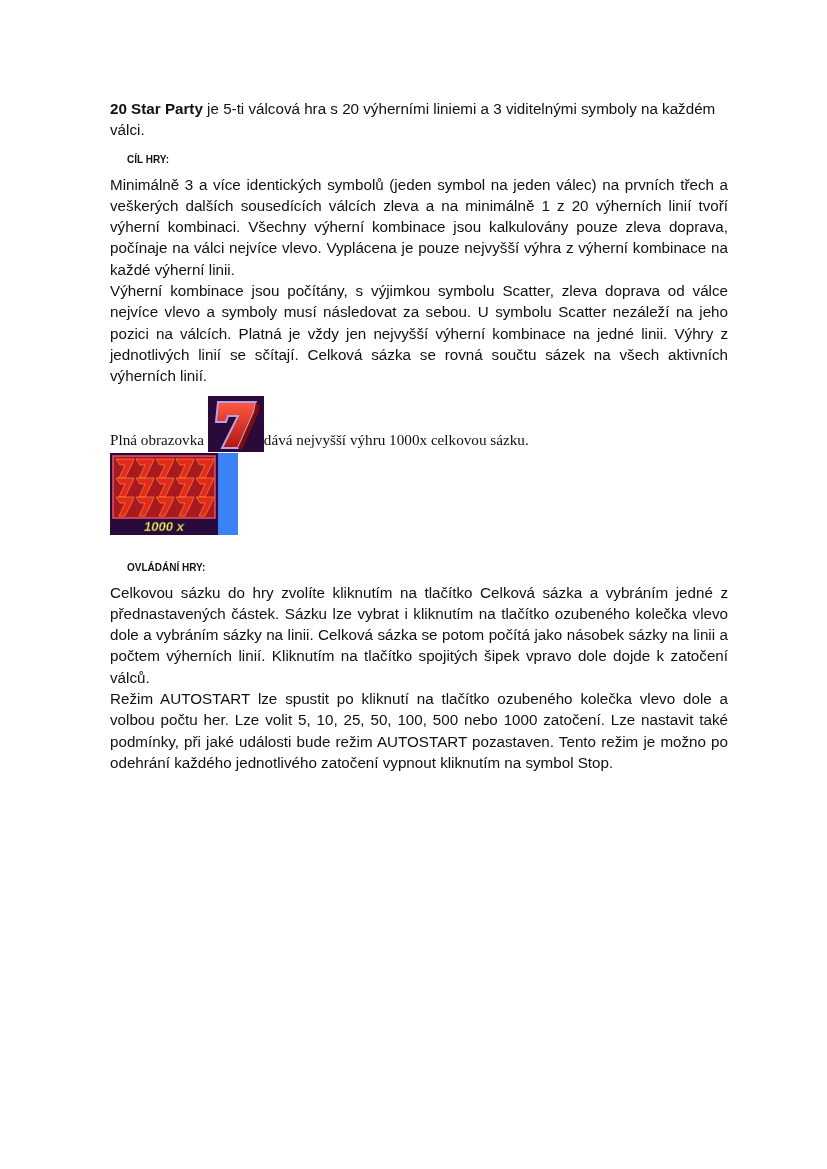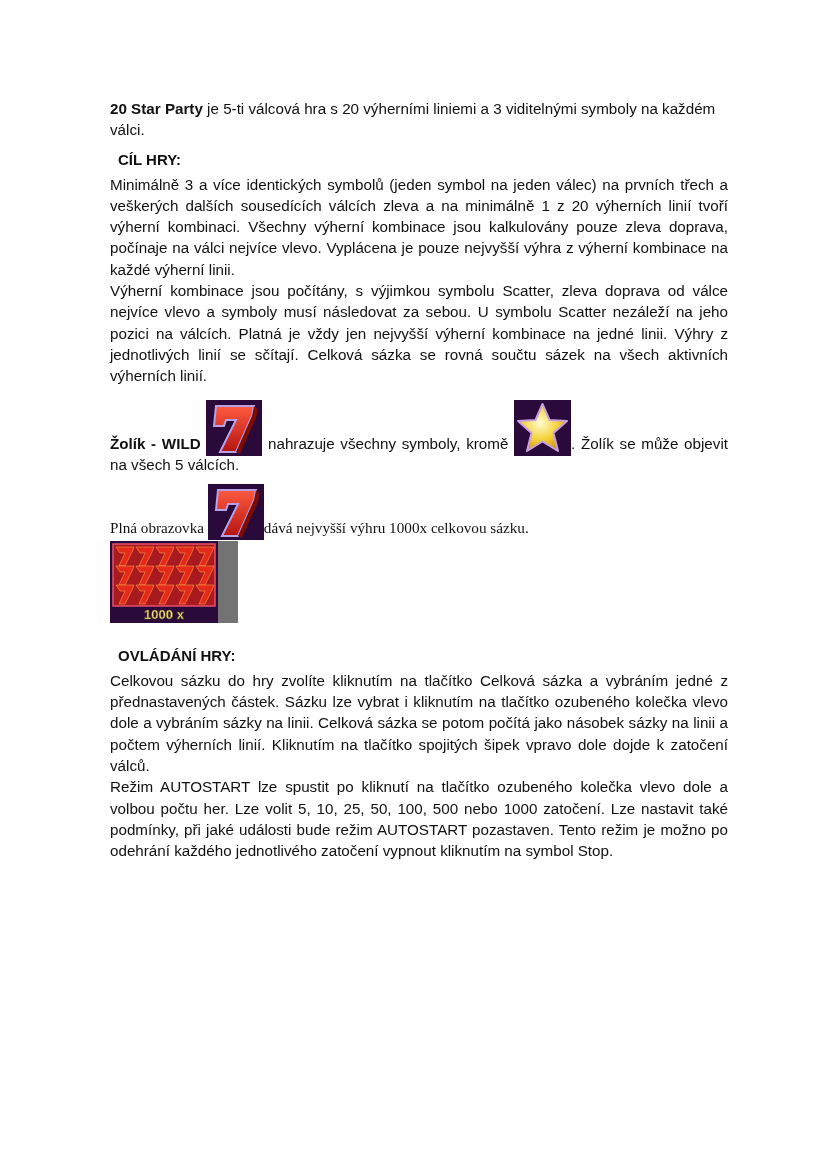--- a/index.html
+++ b/index.html
@@ -2,26 +2,26 @@
 <html><head>
 <meta charset="utf-8">
 <style>
   html, body { margin: 0; padding: 0; background: #ffffff; }
   body { width: 827px; height: 1169px; position: relative; overflow: hidden;
          font-family: "Liberation Sans", sans-serif; color: #111; }
   .page { position: absolute; left: 110px; top: 98px; width: 618px; font-size: 15.2px; line-height: 21.3px; }
   p { margin: 0; }
   .j { text-align: justify; }
   .b { font-weight: bold; }
-  h2 { font-size: 15px; font-weight: bold; margin: 8px; line-height: 21px; }
+  h2 { font-size: 10px; font-weight: bold; margin: 17px; line-height: 21px; }
   .icon { display: inline-block; vertical-align: bottom; background: #2a0a3a; position: relative; }
   .icon svg { display: block; }
   .i-seven { width: 56px; height: 56px; }
   .i-star { width: 57px; height: 56px; }
-  .grid-img { width: 128px; height: 82px; background: #737373; display: block; }
+  .grid-img { width: 128px; height: 82px; background: #3b82f6; display: block; font-style: italic; }
 </style>
 </head>
 <body>
 
 <svg width="0" height="0" style="position:absolute">
   <defs>
     <linearGradient id="gs" x1="0" y1="0" x2="0" y2="1">
       <stop offset="0" stop-color="#ff5a40"></stop>
         <stop offset="1" stop-color="#b31510"></stop>
     </linearGradient>
@@ -46,28 +46,20 @@
 
   <p style="margin-bottom:6px;">
     <span class="b">20 Star Party</span><span> je 5-ti válcová hra s 20 výherními liniemi a 3 viditelnými symboly na každém válci.</span>
   </p>
 
   <h2 style="margin-top:8px;margin-bottom:4px;">CÍL HRY:</h2>
   <p class="j">Minimálně 3 a více identických symbolů (jeden symbol na jeden válec) na prvních třech a veškerých dalších sousedících válcích zleva a na minimálně 1 z 20 výherních linií tvoří výherní kombinaci. Všechny výherní kombinace jsou kalkulovány pouze zleva doprava, počínaje na válci nejvíce vlevo.  Vyplácena je pouze nejvyšší výhra z výherní kombinace na každé výherní linii.</p>
   <p class="j">Výherní kombinace jsou počítány, s výjimkou symbolu Scatter, zleva doprava od válce nejvíce vlevo a symboly musí následovat za sebou. U symbolu Scatter nezáleží na jeho pozici na válcích. Platná je vždy jen nejvyšší výherní kombinace na jedné linii. Výhry z jednotlivých linií se sčítají. Celková sázka se rovná součtu sázek na všech aktivních výherních linií.</p>
 
 
-  <p class="j" style="margin-top:13px;">
-    <span class="b">Žolík - WILD</span>
-    <span class="icon i-seven" style="margin-bottom:-2px;"><svg width="56" height="56">
-          <use href="#seven"></use>
-        </svg></span><span> nahrazuje všechny symboly, kromě </span><span class="icon i-star" style="margin-bottom:-2px;"><svg width="57" height="56">
-          <use href="#star"></use>
-        </svg></span><span>. Žolík se může objevit na všech 5 válcích.</span>
-  </p>
 
   <p style="margin-top:9px;font-family:Liberation Serif, serif;">
     <span>Plná obrazovka </span><span class="icon i-seven" style="margin-bottom:-2px;"><svg width="56" height="56">
           <use href="#seven"></use>
         </svg></span><span>dává nejvyšší výhru 1000x celkovou sázku.</span>
   </p>
 
   <div class="grid-img" style="margin-top:3px;">
     <svg width="108" height="82" viewBox="0 0 108 82">
       <rect width="108" height="82" fill="#2a0a3a"></rect>

